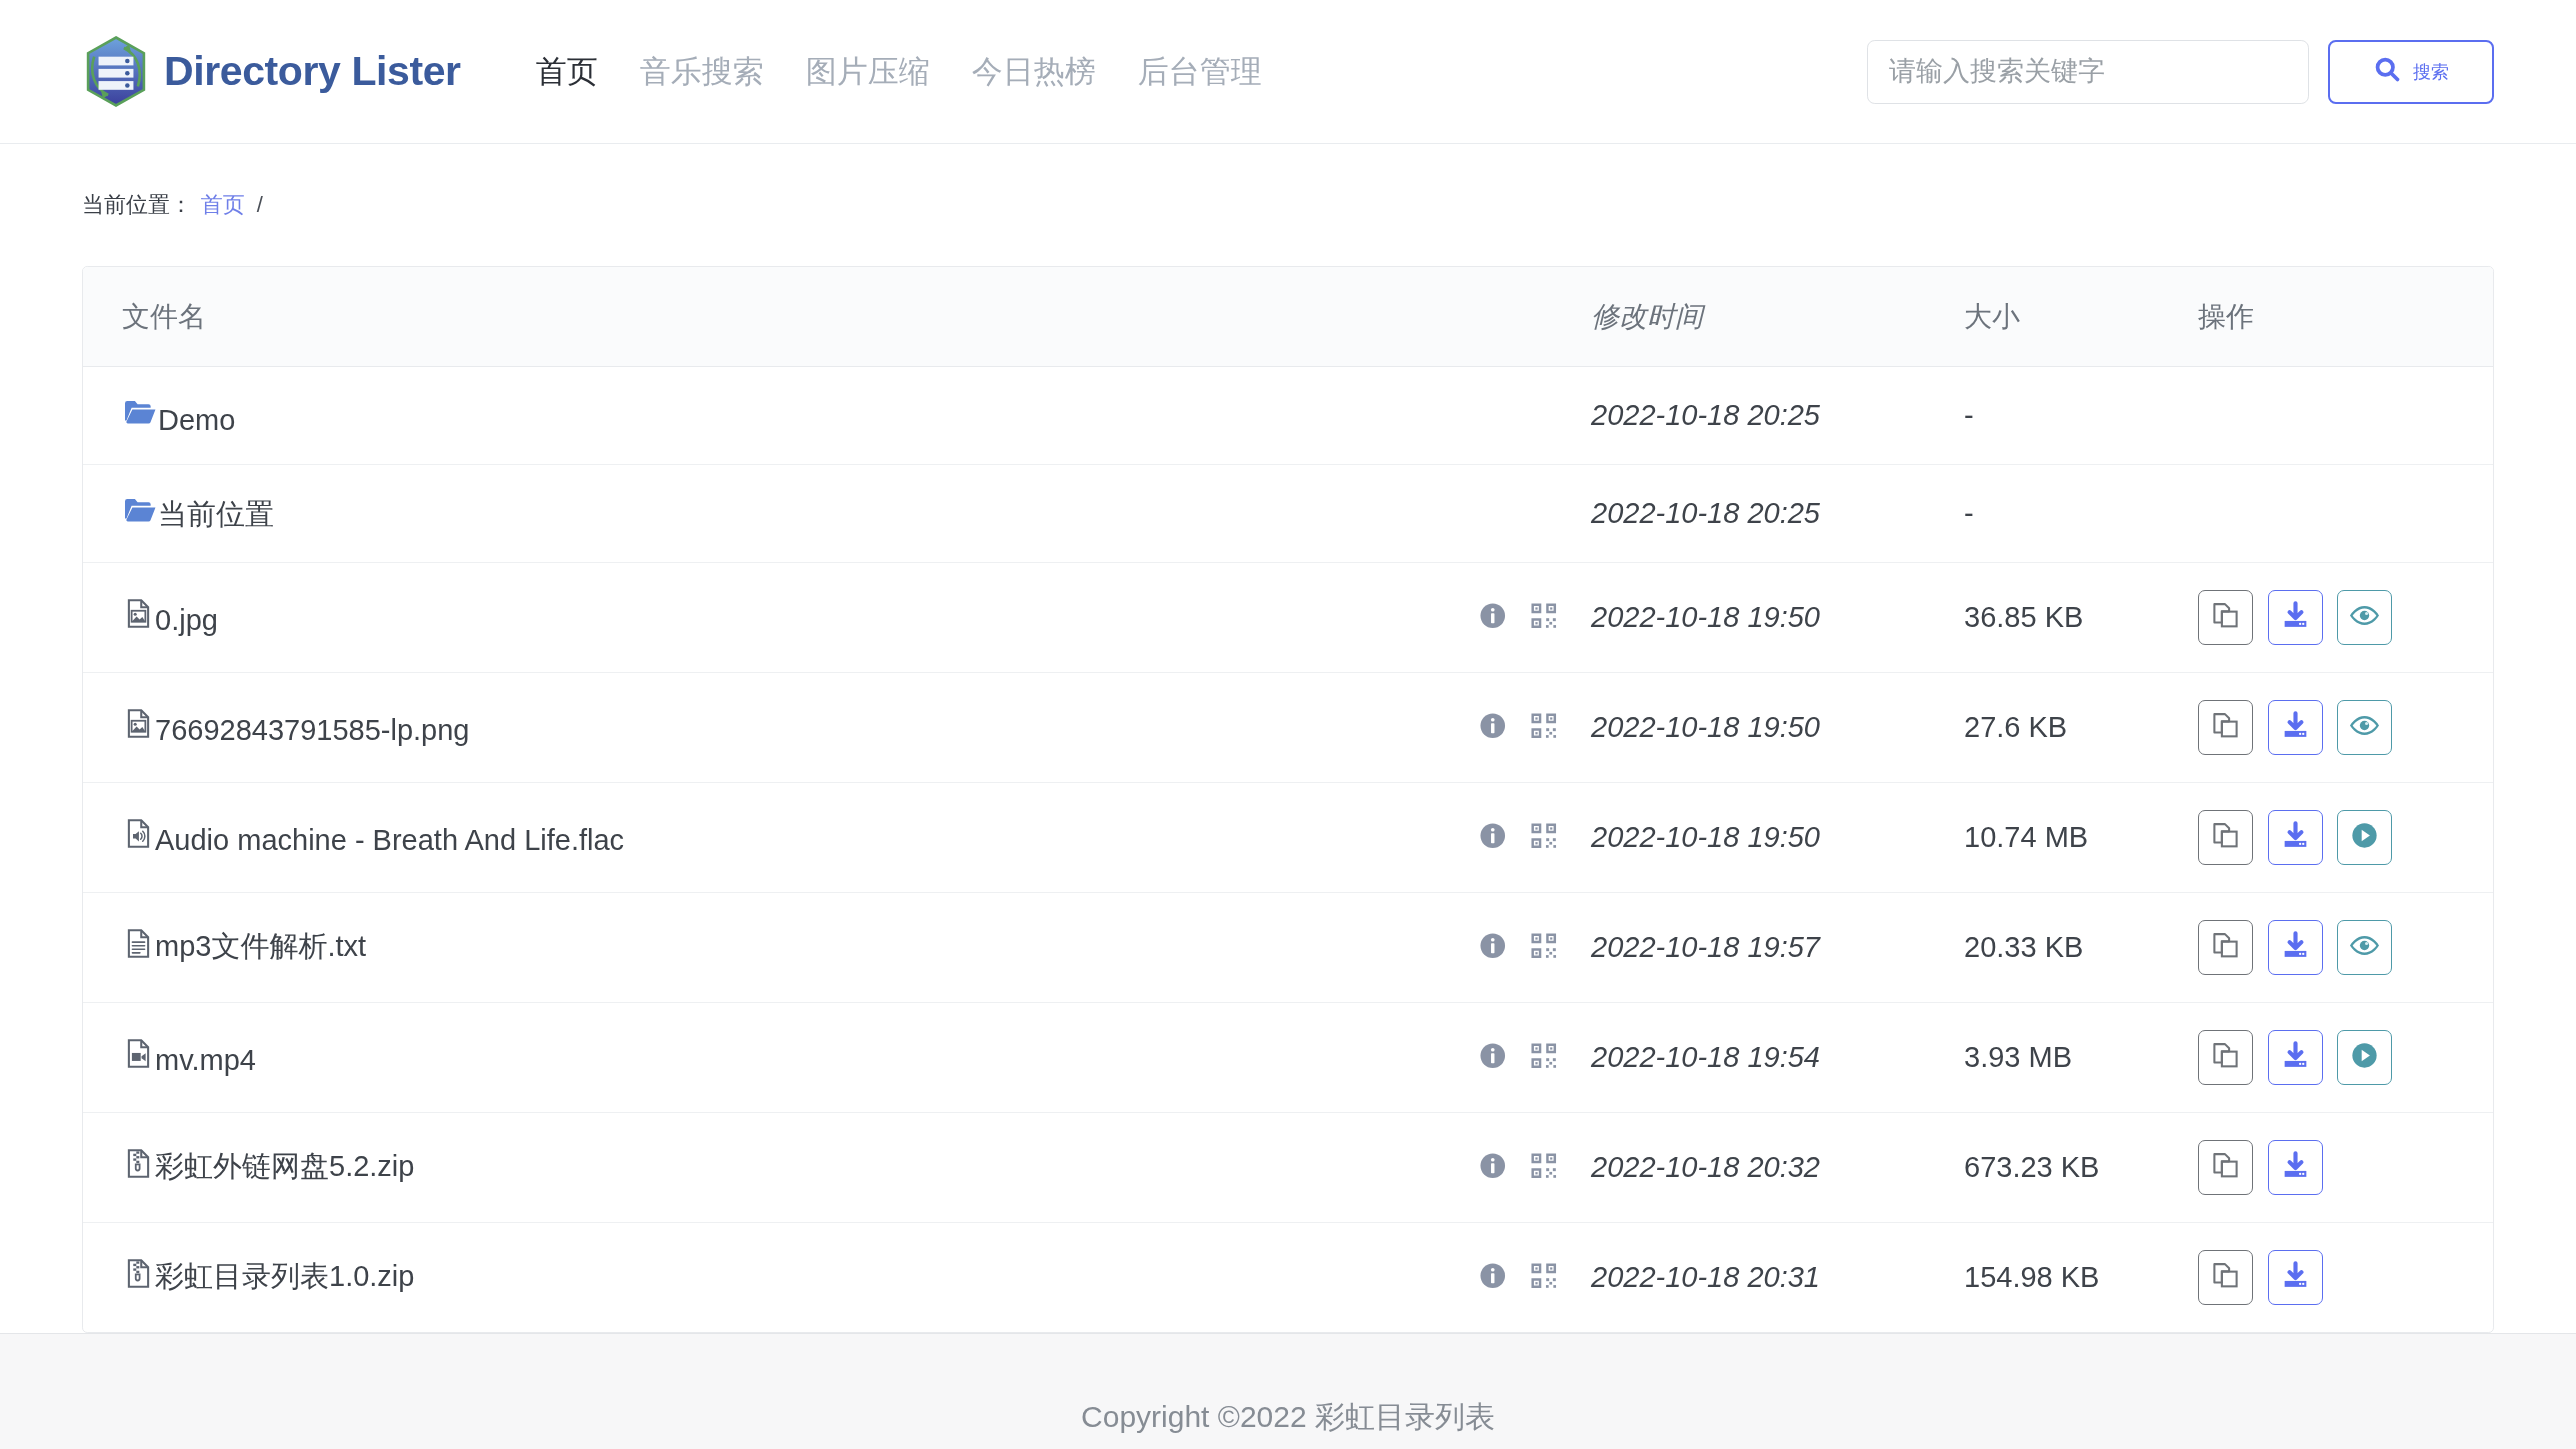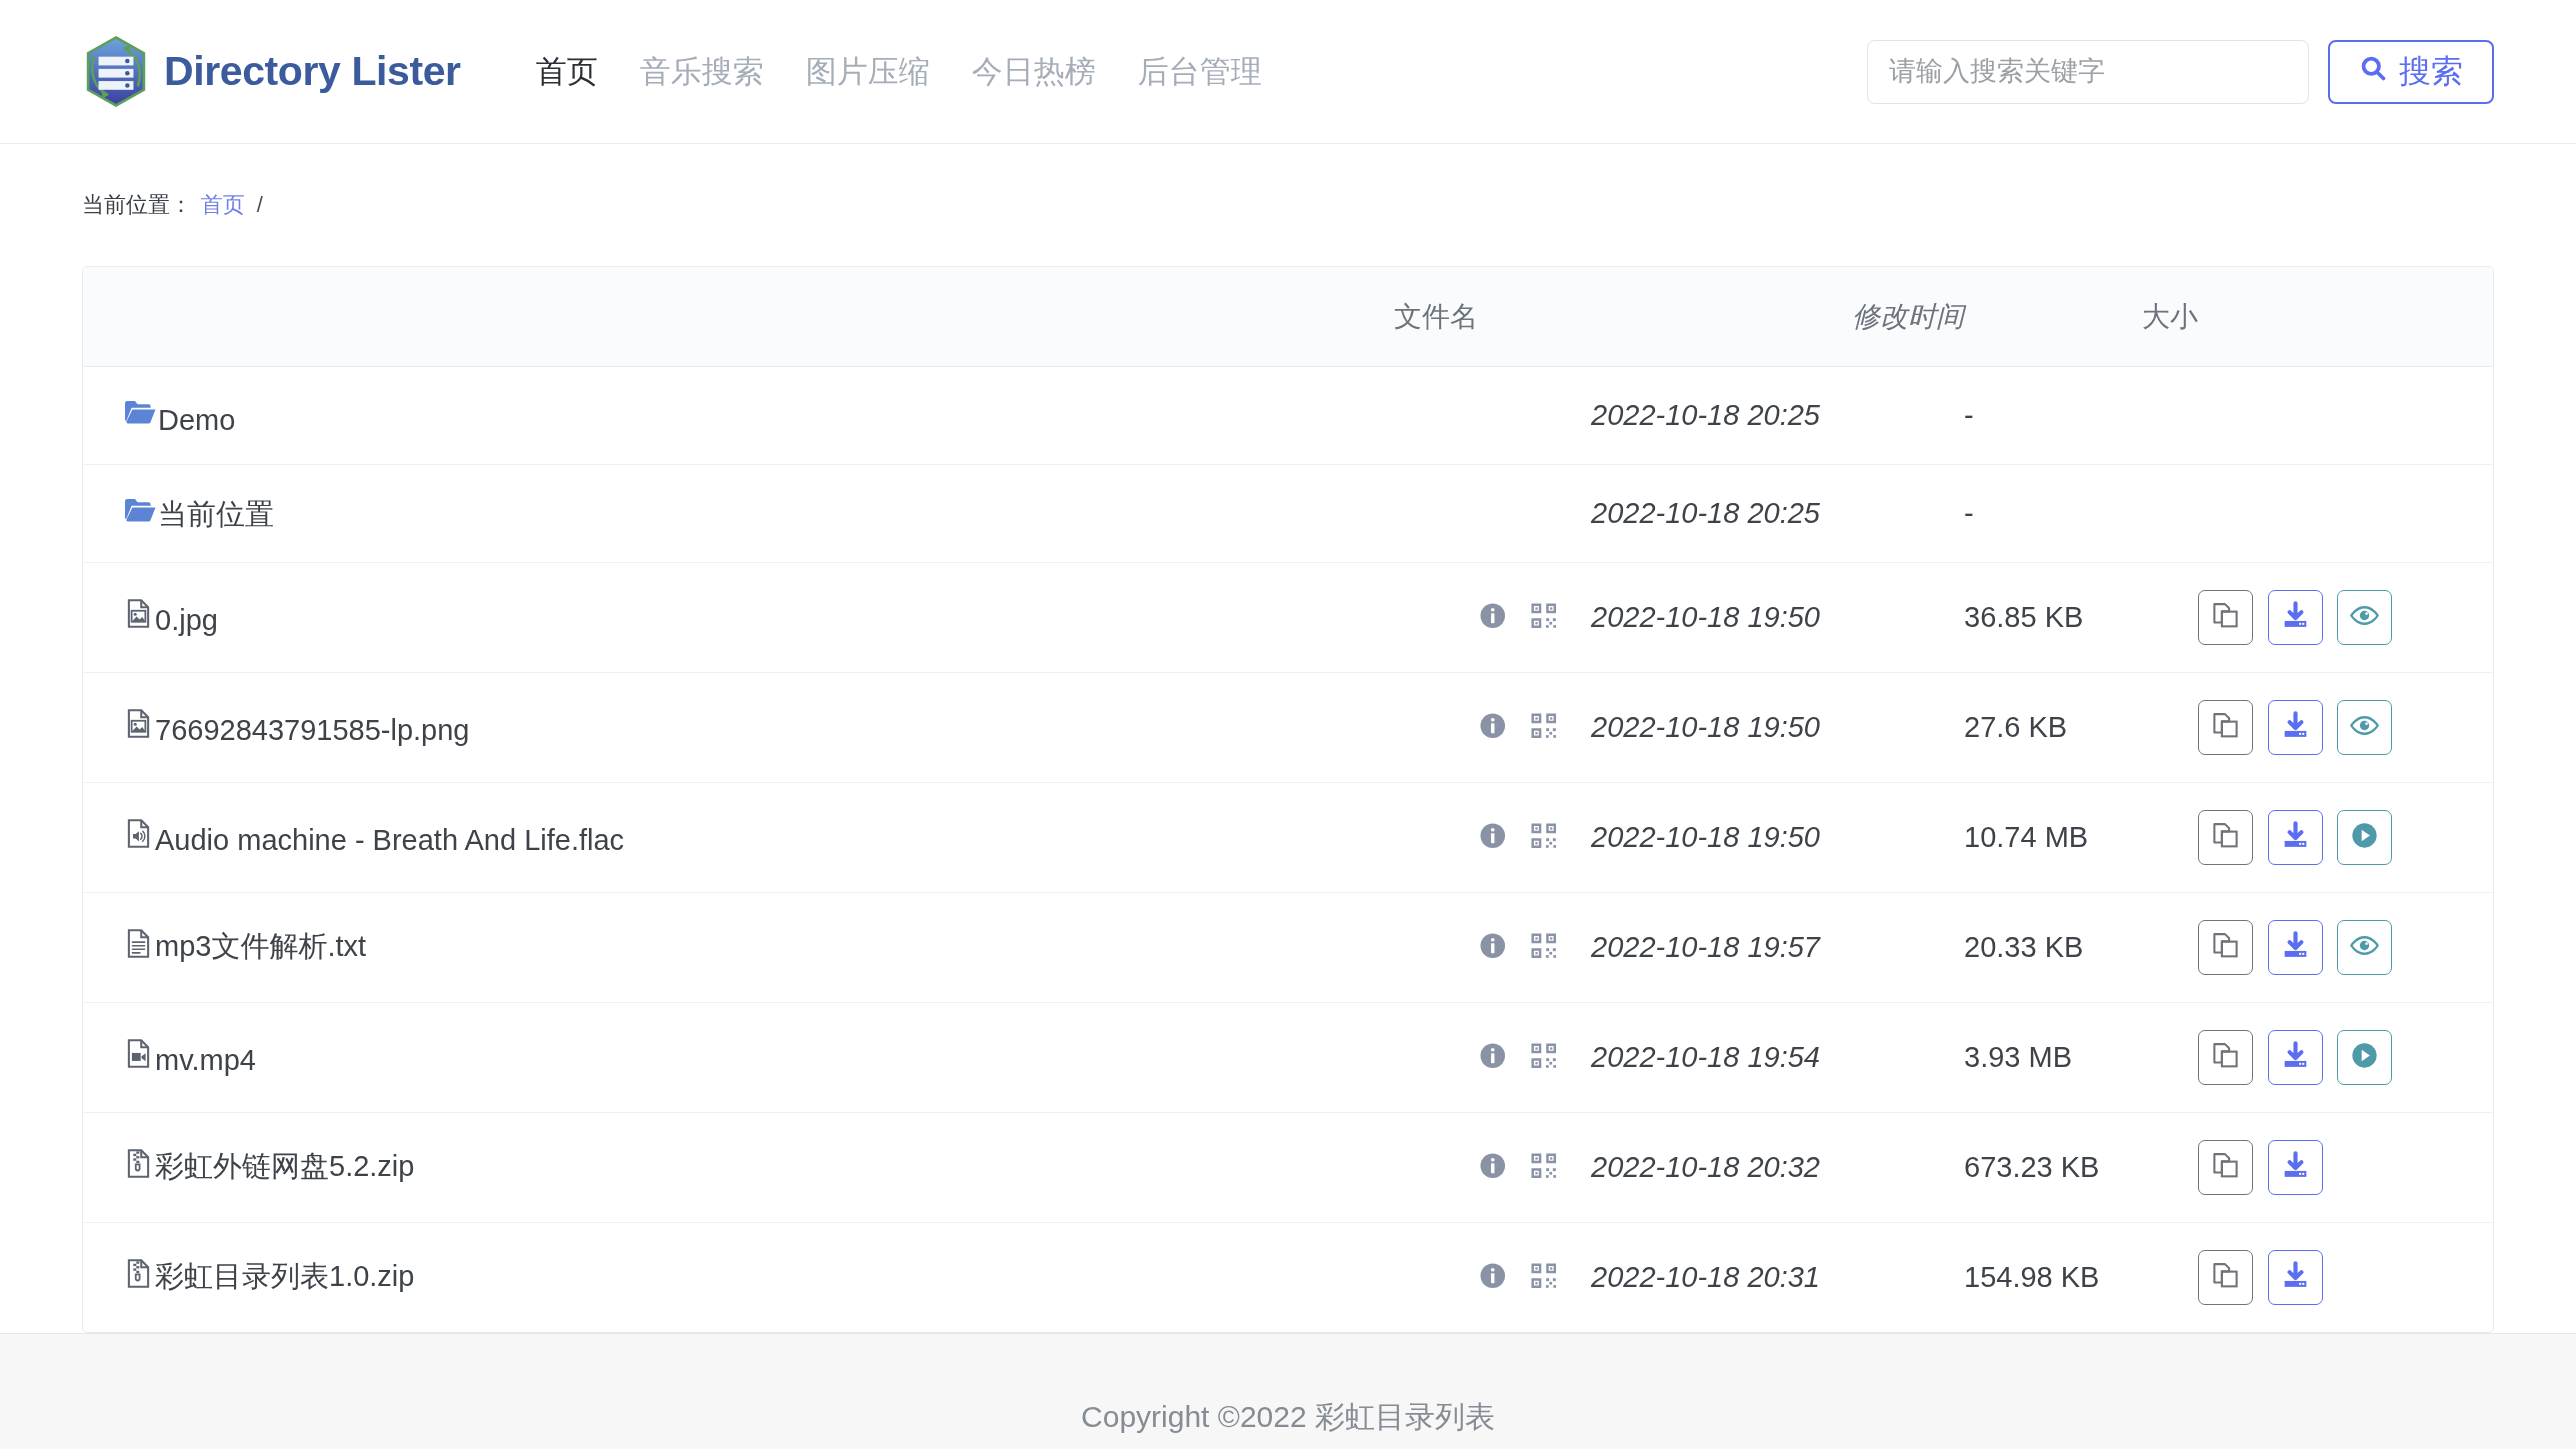--- a/index.html
+++ b/index.html
@@ -61,21 +61,21 @@
     outline: none;
   }
   .search-input::placeholder { color: #9aa0a6; }
   .search-btn {
     height: 64px;
     min-width: 166px;
     border: 2.6px solid #5b6ef0;
     border-radius: 7.8px;
     background: #ffffff;
     color: #5b6ef0;
-    font-size: 32px;
+    font-size: 18px;
     font-family: "Liberation Sans", "DejaVu Sans", sans-serif;
     display: flex;
     align-items: center;
     justify-content: center;
     gap: 12px;
     cursor: pointer;
     padding: 0 22.5px;
   }
 
   
@@ -98,21 +98,21 @@
     border-radius: 5.2px;
     background: #ffffff;
     overflow: hidden;
   }
   table.files { width: 100%; border-collapse: collapse; table-layout: fixed; }
   table.files thead th {
     background: #fafbfc;
     font-size: 28px;
     font-weight: normal;
     color: #6c737c;
-    text-align: right;
+    text-align: left;
     padding: 31px 0 29.5px 0;
     border-bottom: 1.7px solid #e8eaed;
   }
   table.files tbody td {
     padding: 27px 0 27px 0;
     border-bottom: 1.7px solid #eef0f2;
     font-size: 29px;
     color: #3e434a;
     vertical-align: middle;
   }

